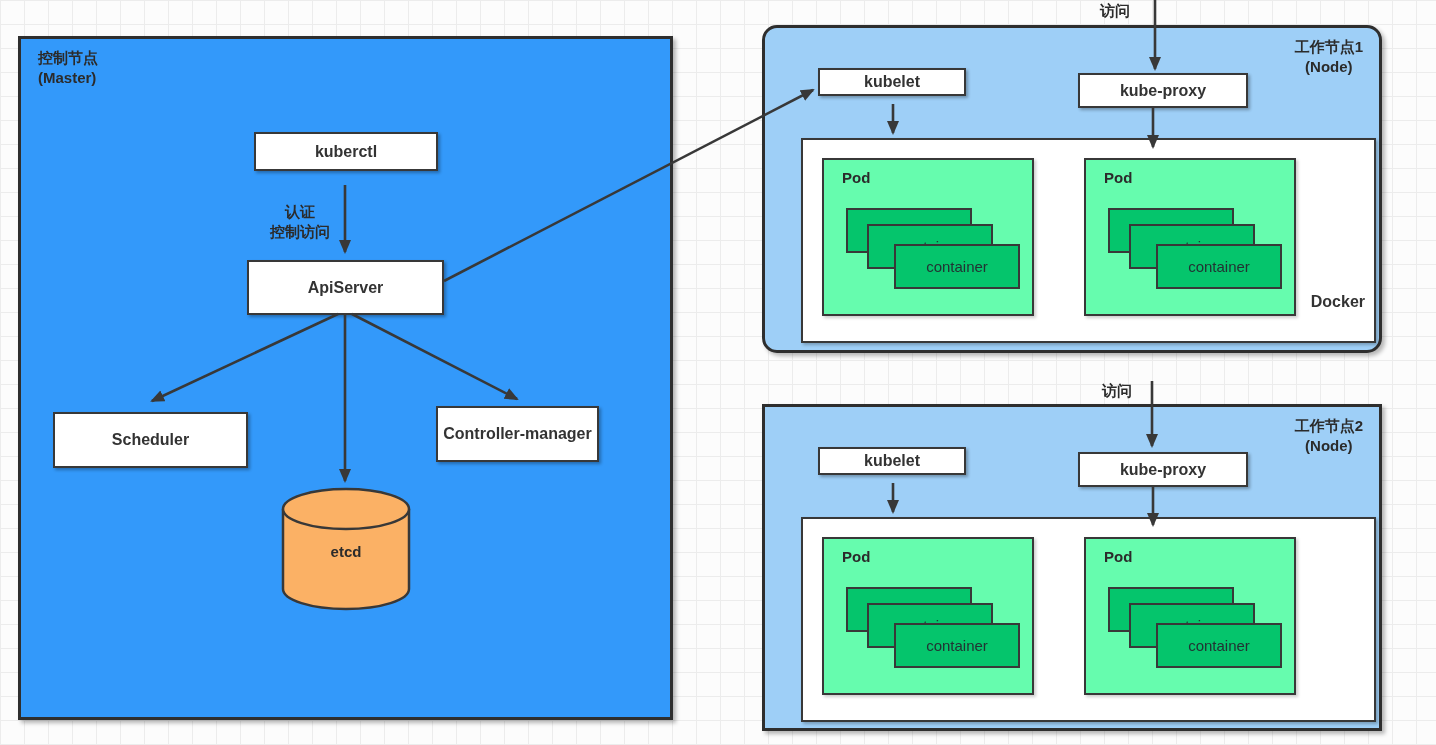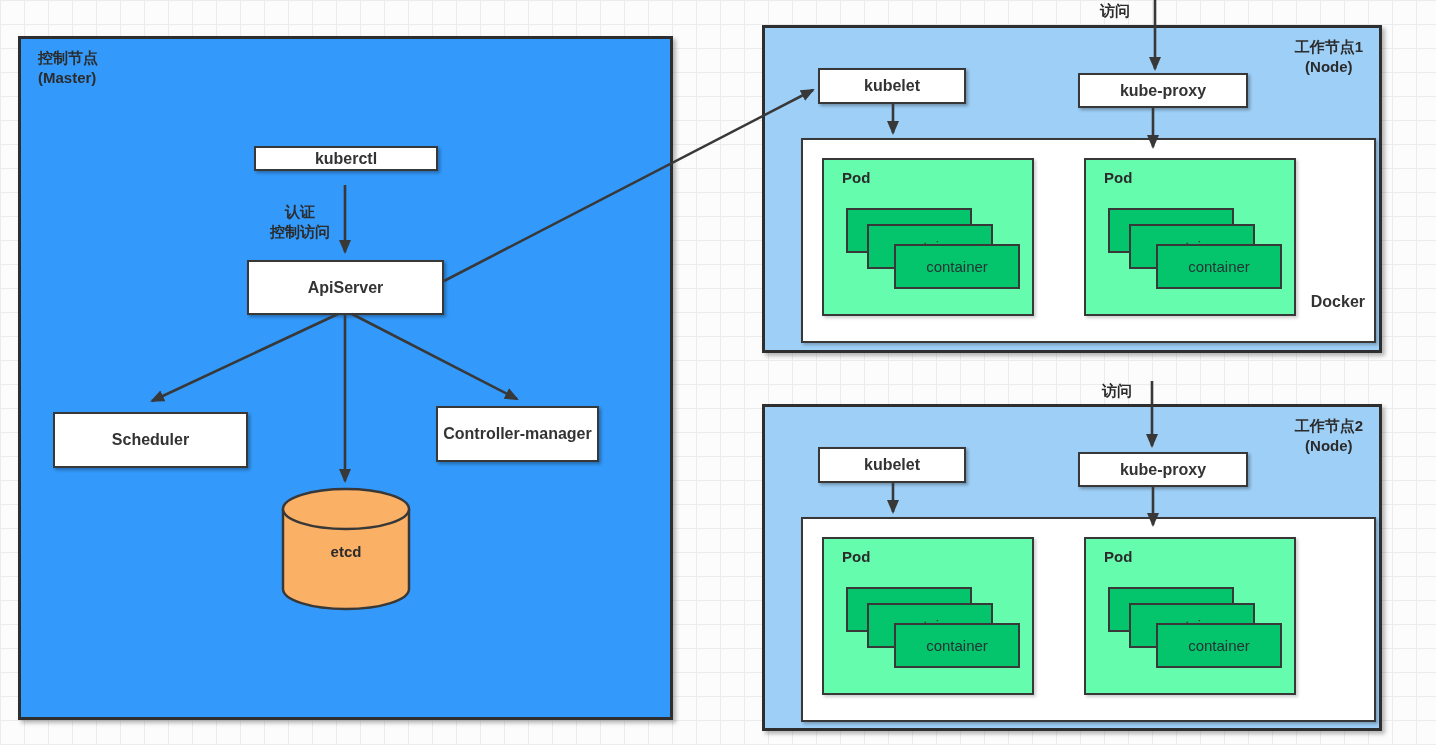--- a/index.html
+++ b/index.html
@@ -12,41 +12,41 @@
   .canvas {
     position:relative; width:1436px; height:745px; overflow:hidden;
     background-color:#fcfcfc;
     background-image:linear-gradient(#ececec 1px, transparent 1px),
                      linear-gradient(90deg,#ececec 1px, transparent 1px);
     background-size:24px 24px;
   }
   .region { position:absolute; border:3px solid #2e2e2e; box-shadow:3px 3px 4px rgba(0,0,0,0.28); }
   .master { left:18px; top:36px; width:655px; height:684px; background:var(--master-fill); }
   .node   { left:762px; width:620px; background:var(--node-fill); }
-  .node1  { top:25px;  height:328px; }
+  .node1  { top:25px;  height:328px;border-radius:15px; }
   .node2  { top:404px; height:327px; }
   .region-title { position:absolute; font-weight:bold; font-size:15px; color:#2b2b2b; line-height:20px; }
   .master-title { left:17px; top:9px; text-align:left; }
   .node-title   { right:16px; top:9px; text-align:center; }
   .wbox {
     position:absolute; background:var(--box-fill); border:2px solid var(--stroke);
     display:flex; align-items:center; justify-content:center;
     font-weight:bold; font-size:16px; color:var(--text);
     box-shadow:2px 2px 3px rgba(0,0,0,0.3);
   }
-  .kuberctl   { left:233px; top:107px; width:184px; height:25px; }
+  .kuberctl   { left:233px; top:93px; width:184px; height:39px; }
   .apiserver  { left:226px; top:221px; width:197px; height:55px; }
   .scheduler  { left:32px;  top:373px; width:195px; height:56px; }
   .controller { left:415px; top:367px; width:163px; height:56px; }
   .auth-label { position:absolute; left:229px; top:163px; width:100px; text-align:center;
                 font-weight:bold; font-size:15px; line-height:20px; color:#2b2b2b; }
   .etcd-wrap  { position:absolute; left:260px; top:448px; width:130px; height:126px; }
   .etcd-label { position:absolute; left:0; top:56px; width:100%; text-align:center;
                 font-weight:bold; font-size:15px; color:#2b2b2b; }
-  .kubelet    { left:53px;  top:40px; width:148px; height:36px; }
+  .kubelet    { left:53px;  top:40px; width:148px; height:28px; }
   .kube-proxy { left:313px; top:45px; width:170px; height:35px; }
   .docker {
     position:absolute; left:36px; top:110px; width:575px; height:205px;
     background:var(--box-fill); border:2.5px solid var(--stroke);
     box-shadow:2px 2px 3px rgba(0,0,0,0.25);
   }
   .docker-label { position:absolute; right:9px; bottom:30px; font-weight:bold; font-size:16px; color:var(--text); }
   .pod {
     position:absolute; top:18px; width:212px; height:158px;
     background:var(--pod-fill); border:2px solid var(--stroke);

